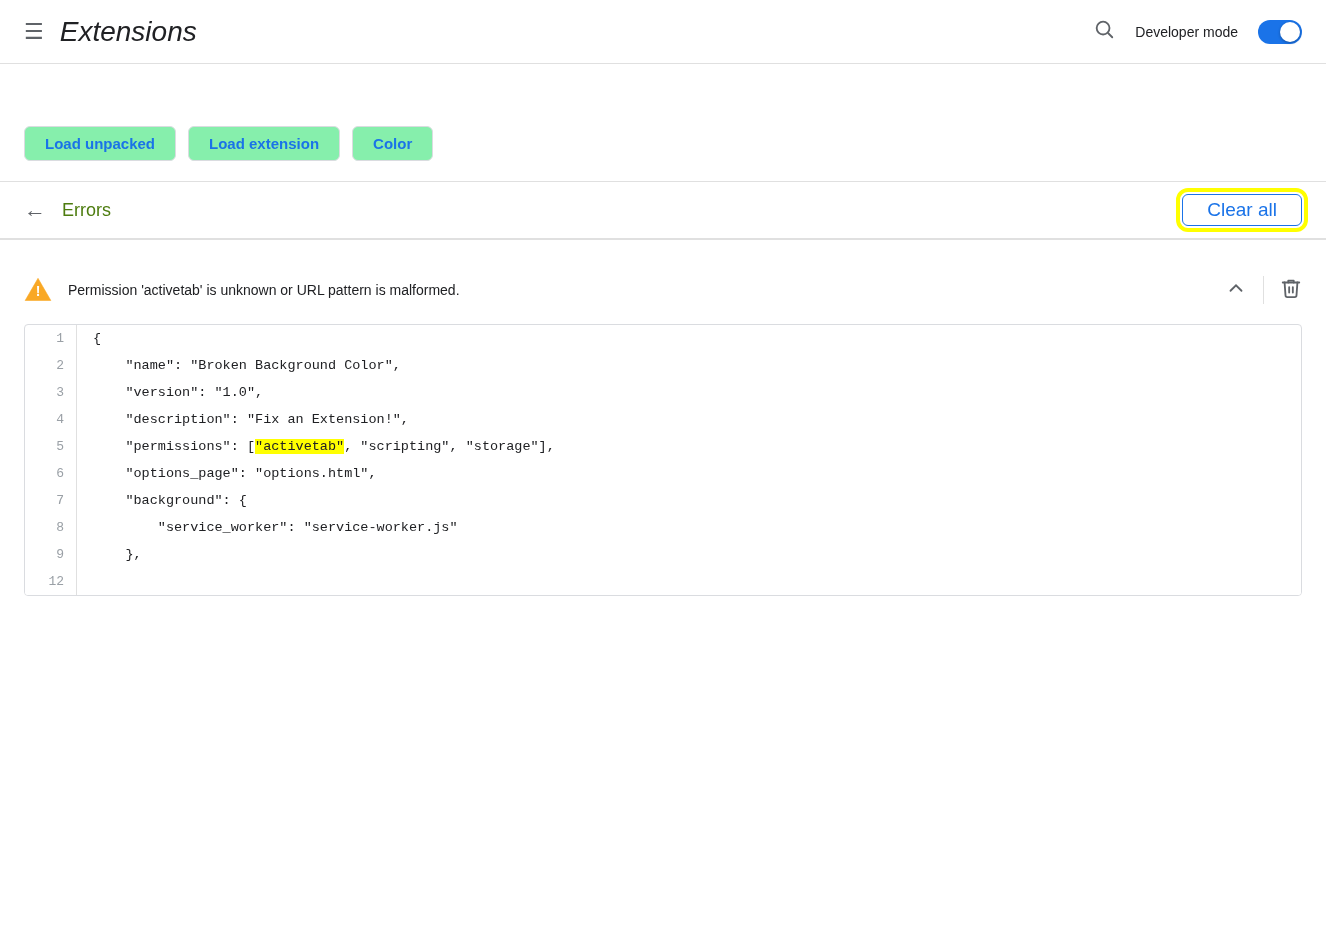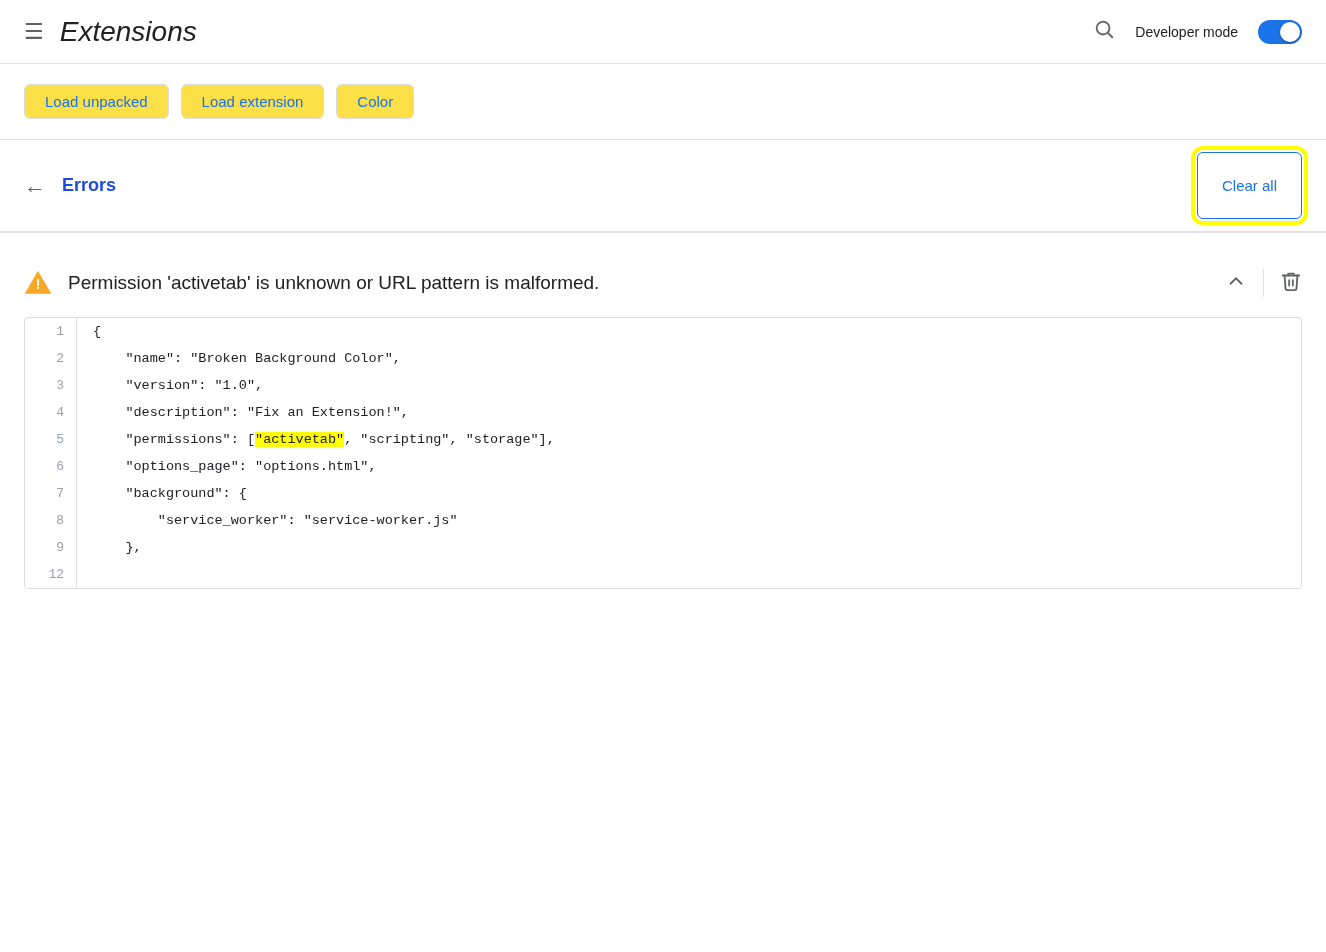--- a/index.html
+++ b/index.html
@@ -84,57 +84,58 @@
       align-items: center;
       padding: 20px 24px;
       gap: 12px;
       border-bottom: 1px solid #e0e0e0;
     }
 
     .toolbar-btn {
       padding: 8px 20px;
       border: 1.5px solid #dadce0;
       border-radius: 6px;
-      background: #fde047;
+      background: #86efac;
       color: #1a73e8;
       font-size: 15px;
-      font-weight: 400;
-      cursor: pointer;
+      font-weight: 700;
+      cursor: pointer;
+      margin-top: 42px;
     }
 
     
     .errors-header {
       display: flex;
       align-items: center;
       padding: 12px 24px;
       border-bottom: 1px solid #e0e0e0;
       position: relative;
     }
 
     .back-arrow {
       font-size: 22px;
       color: #5f6368;
       cursor: pointer;
       margin-right: 16px;
     }
 
     .errors-title {
       font-size: 18px;
-      font-weight: 700;
-      color: #1d4ed8;
+      font-weight: 400;
+      color: #4d7c0f;
       flex: 1;
     }
 
     .clear-all-btn {
-      padding: 24px 24px;
+      padding: 4px 24px;
       border: 1.5px solid #1a73e8;
       border-radius: 6px;
       background: #fff;
       color: #1a73e8;
-      font-size: 15px;
+      font-size: 19px;
       font-weight: 500;
       cursor: pointer;
       outline: 4px solid #ffff00;
       outline-offset: 2px;
     }
 
     
     .error-section {
       margin: 24px 24px 0 24px;
     }
@@ -146,21 +147,21 @@
     }
 
     .warning-icon {
       width: 28px;
       height: 28px;
       margin-right: 16px;
       flex-shrink: 0;
     }
 
     .error-message {
-      font-size: 19px;
+      font-size: 14px;
       color: #202124;
       flex: 1;
     }
 
     .chevron-up {
       font-size: 20px;
       color: #5f6368;
       margin-right: 16px;
       cursor: pointer;
     }

